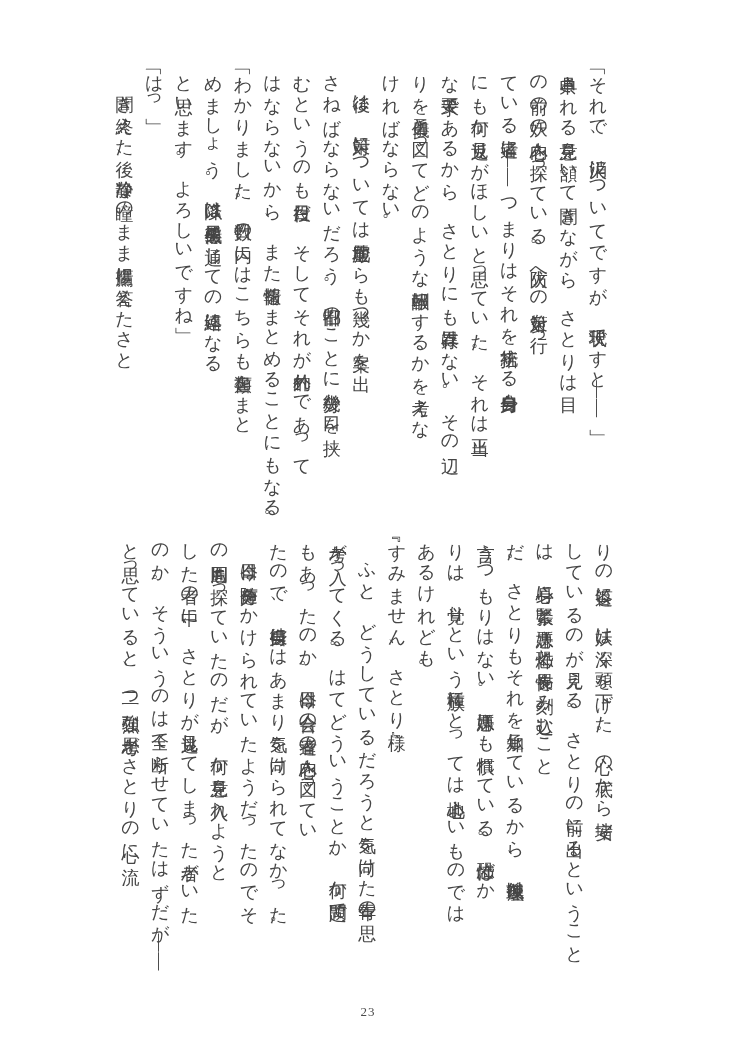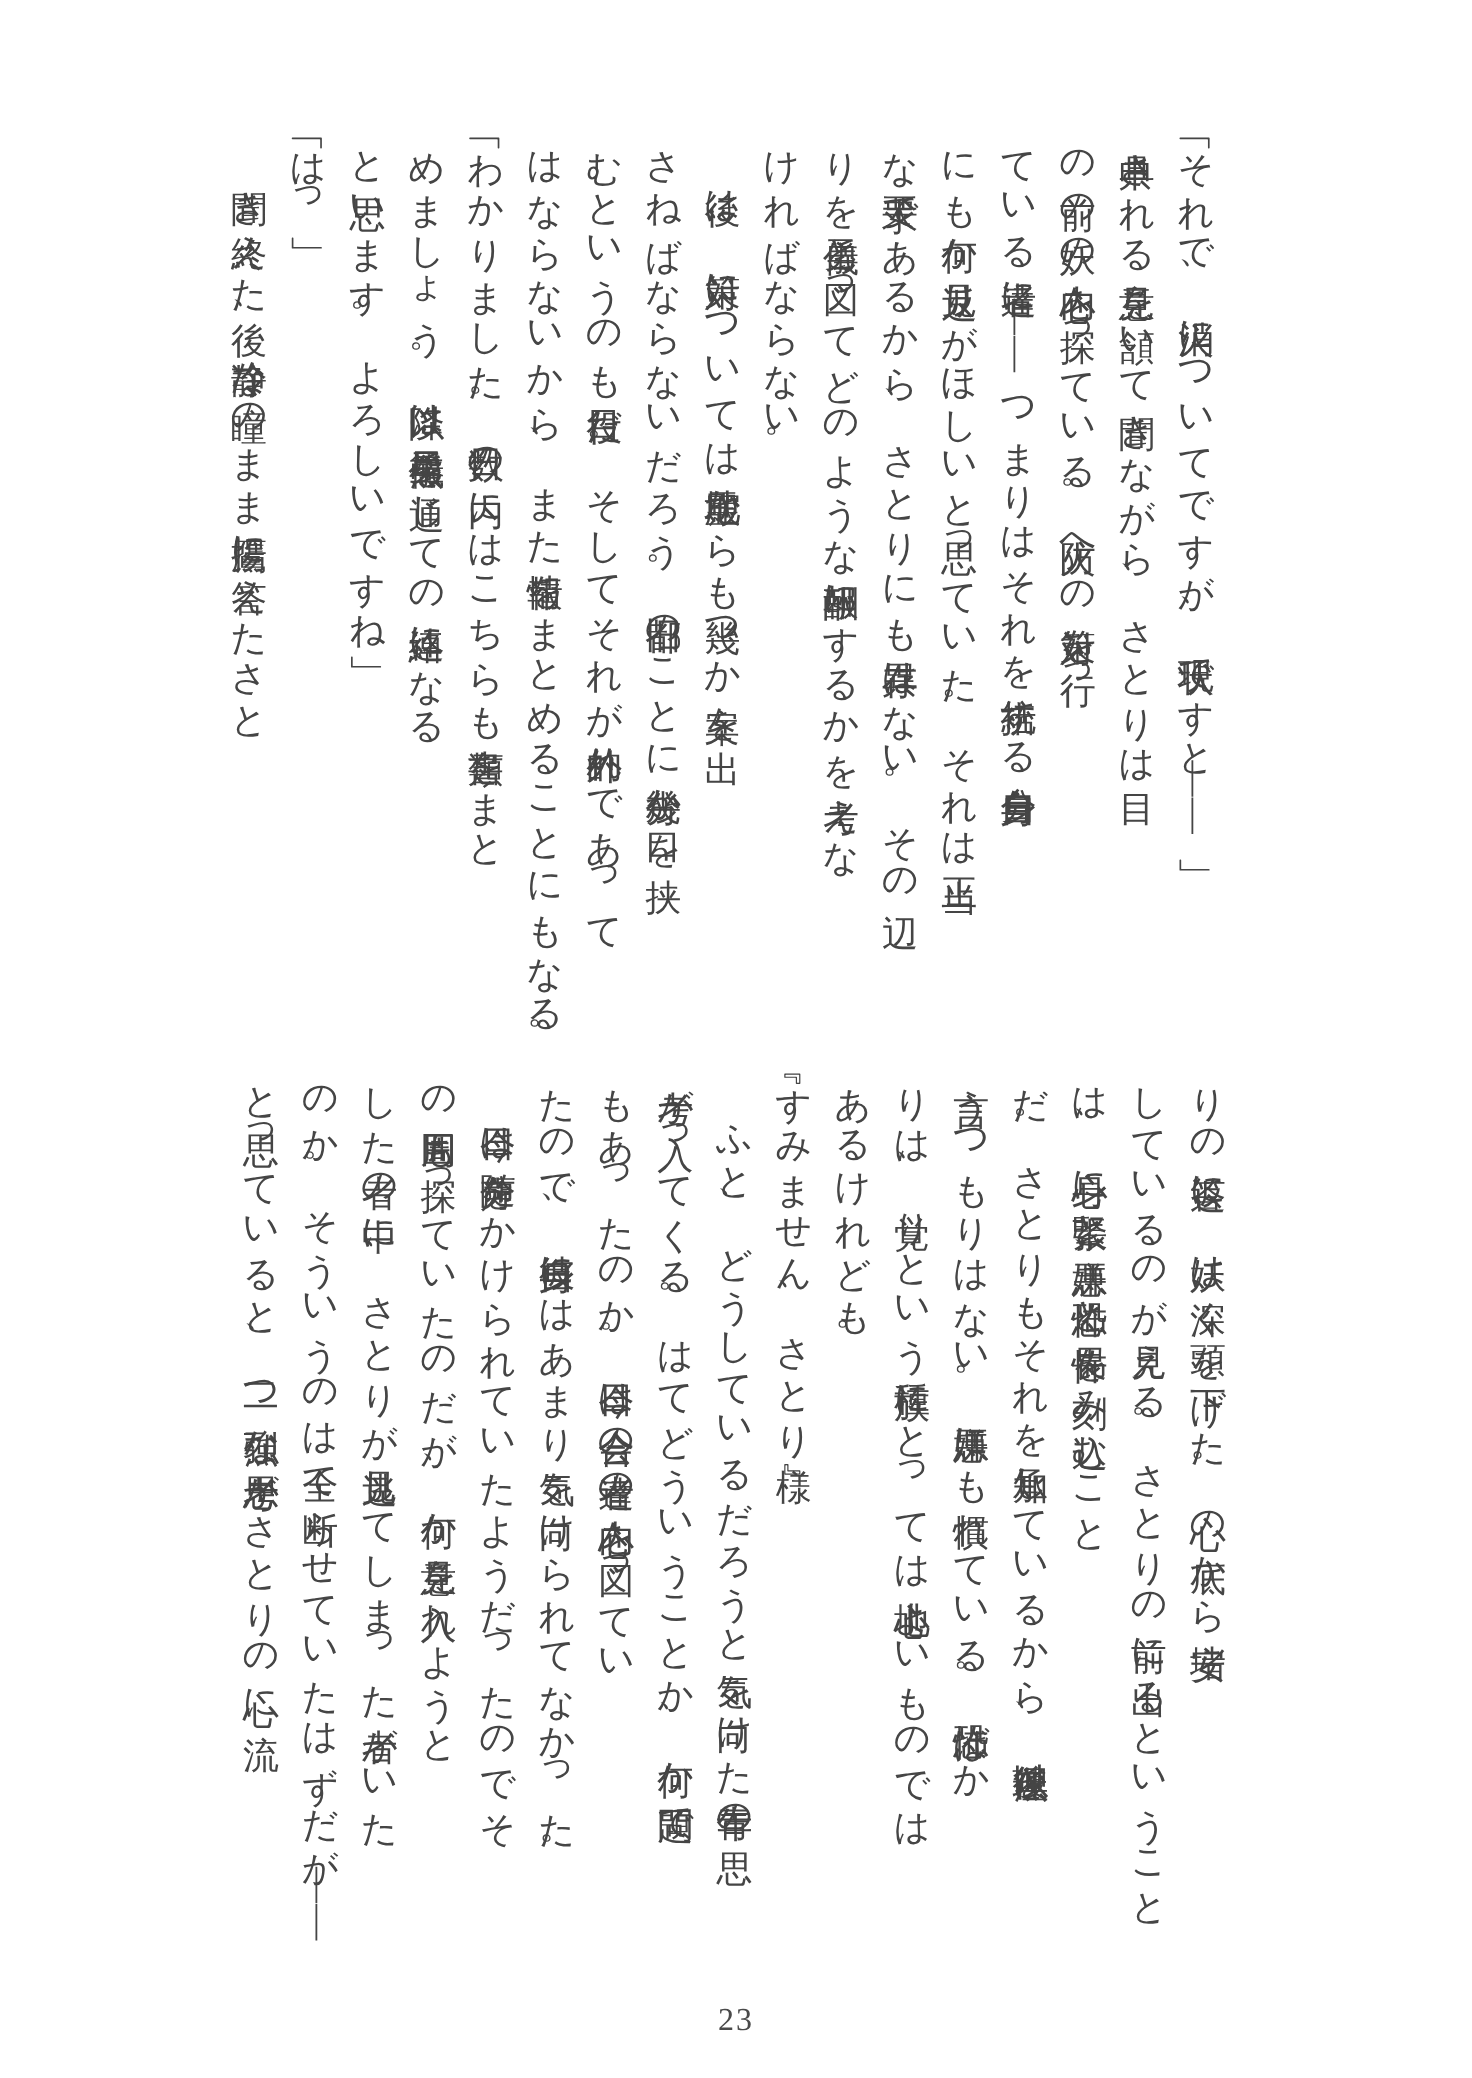--- a/index.html
+++ b/index.html
@@ -40,21 +40,21 @@
     top: 531px;
     right: 118px;
     height: 455px;
   }
   .page-number {
     position: absolute;
     bottom: 19px;
     left: 0;
     width: 100%;
     text-align: center;
-    font-size: 16px;
+    font-size: 13px;
     letter-spacing: 1px;
     color: #4a4a4a;
   }
 </style>
 </head>
 <body>
 
 <div class="page">
 
   <div class="text-block block-top">

